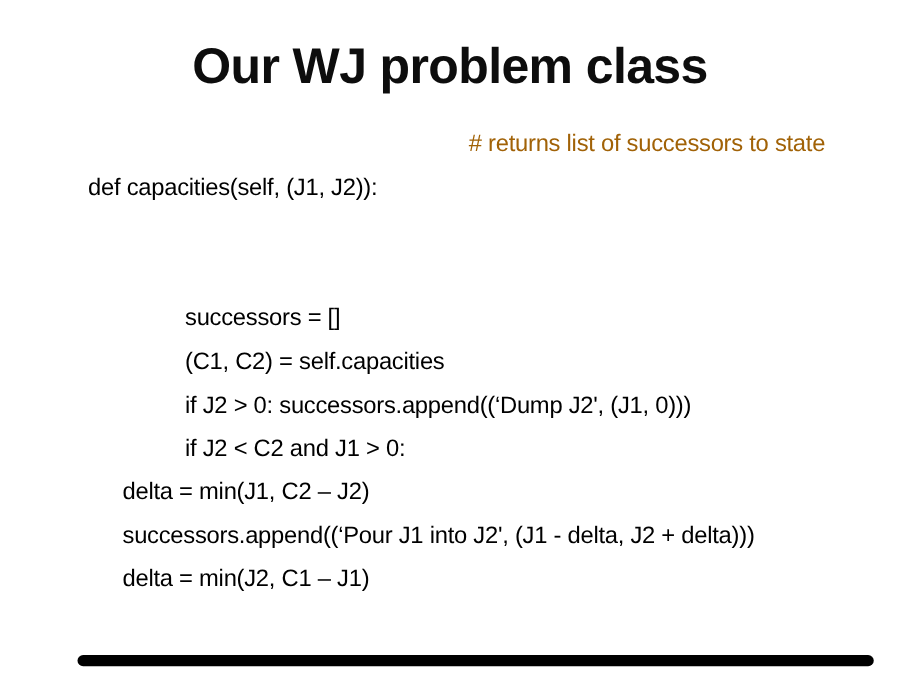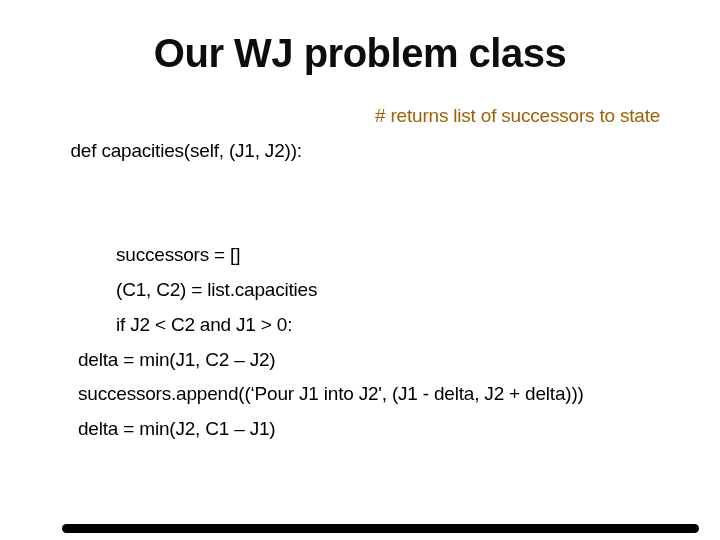--- a/index.html
+++ b/index.html
@@ -32,22 +32,22 @@
     top: 99px;
     left: 0;
     width: 720px;
     font-size: 19px;
     line-height: 34.8px;
     color: #000000;
     letter-spacing: -0.2px;
   }
   .ln { white-space: pre; }
   .ind0 { padding-left: 40px; }
-  .ind1 { padding-left: 116px; }
-  .ind2 { padding-left: 78px; }
+  .ind1 { padding-left: 116px; margin-left: 32px; }
+  .ind2 { padding-left: 98px; }
   .line-def { position: relative; }
   .comment {
     position: absolute;
     left: 335px;
     top: 0;
     color: #a16207;
     margin-left: 40px;
   }
   .footer-bar {
     position: absolute;
@@ -65,21 +65,22 @@
 <div class="slide">
 
   <div class="title">Our WJ problem class</div>
 
   <div class="code">
     <div class="ln ind0 line-def">
       <span>def capacities(self, (J1, J2)):</span>
       <span class="comment"># returns list of successors to state</span>
     </div>
     <div class="ln ind1">successors = []</div>
-    <div class="ln ind1">(C1, C2) = list.capacities</div>
+    <div class="ln ind1">(C1, C2) = self.capacities</div>
+    <div class="ln ind1">if J2 &gt; 0: successors.append((‘Dump J2', (J1, 0)))</div>
     <div class="ln ind1">if J2 &lt; C2 and J1 &gt; 0:</div>
     <div class="ln ind2">delta = min(J1, C2 – J2)</div>
     <div class="ln ind2">successors.append((‘Pour J1 into J2', (J1 - delta, J2 + delta)))</div>
     <div class="ln ind2">delta = min(J2, C1 – J1)</div>
 
   </div>
 
   <div class="footer-bar"></div>
 
 </div>

